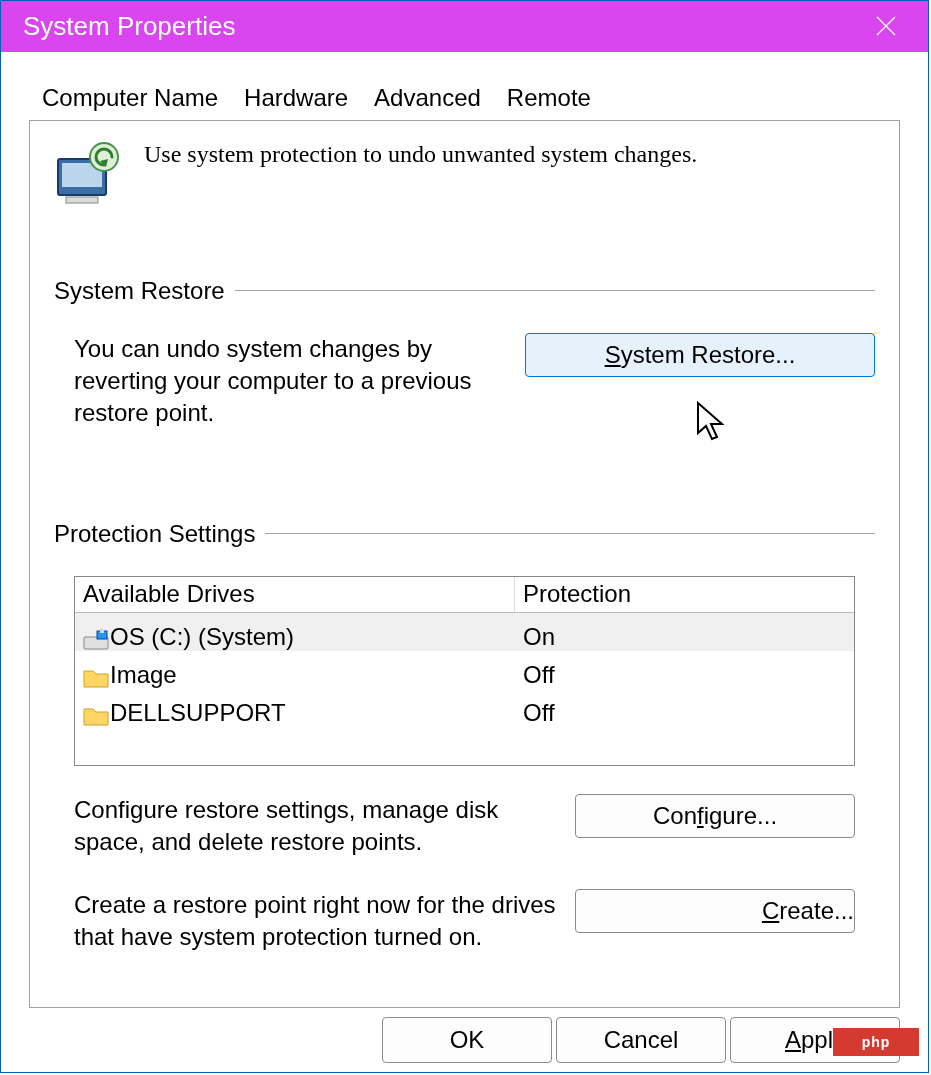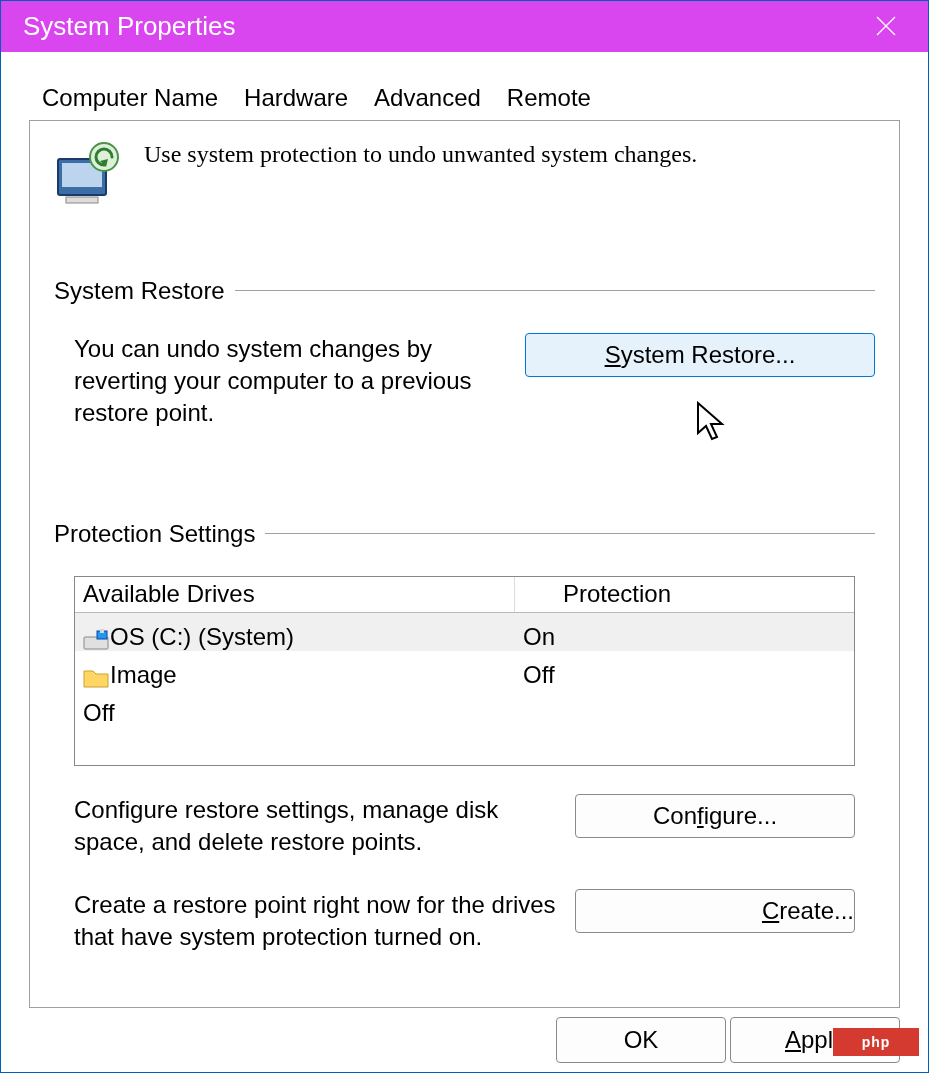--- a/index.html
+++ b/index.html
@@ -155,21 +155,20 @@
     font-size: 24px;
     color: #000;
     background: #fff;
     overflow: hidden;
   }
   .drives .hdr {
     display: flex;
     border-bottom: 1px solid #bbb;
     height: 36px;
     align-items: flex-start;
-    gap: 40px;
   }
   .drives .hdr .col {
     padding: 0 8px;
     border-right: 1px solid #ddd;
     height: 100%;
     display: flex;
     align-items: center;
   }
   .drives .hdr .col:last-child { border-right: none; }
   .col-a { width: 440px; }
@@ -307,20 +306,28 @@
             <span class="drive-icon">
               <svg width="26" height="22" viewBox="0 0 26 22">
                   <path d="M1 4h9l3 3h12v13H1z" fill="#ffd664" stroke="#caa12a"></path>
                 </svg>
             </span>
             <span>Image</span>
           </div>
           <div class="cell col-b">Off</div>
         </div>
         <div class="drow">
+          <div class="cell col-a">
+            <span class="drive-icon">
+              <svg width="26" height="22" viewBox="0 0 26 22">
+                  <path d="M1 4h9l3 3h12v13H1z" fill="#ffd664" stroke="#caa12a"></path>
+                </svg>
+            </span>
+            <span>DELLSUPPORT</span>
+          </div>
           <div class="cell col-b">Off</div>
         </div>
       </div>
 
       <div class="row">
         <div class="desc">Configure restore settings, manage disk space, and delete restore points.</div>
         <div class="btn med" style="margin-right:20px;">
           <span><span>C</span><span>on</span><span class="ul">f</span><span>igure...</span></span>
         </div>
       </div>
@@ -329,20 +336,21 @@
         <div class="desc">Create a restore point right now for the drives that have system protection turned on.</div>
         <div class="btn med" style="margin-right:20px;justify-content:flex-end;">
           <span><span class="ul">C</span><span>reate...</span></span>
         </div>
       </div>
     </div>
   </div>
 
   <div class="footer">
     <div class="btn">OK</div>
+    <div class="btn">Cancel</div>
     <div class="btn apply">
       <span><span class="ul">A</span><span>pply</span></span>
     </div>
   </div>
 
   <div class="cursor">
     <svg width="30" height="44" viewBox="0 0 30 44">
       <path d="M2 2 L2 32 L10 25 L16 38 L21 36 L15 23 L26 23 Z" fill="#fff" stroke="#000" stroke-width="2"></path>
     </svg>
   </div>

